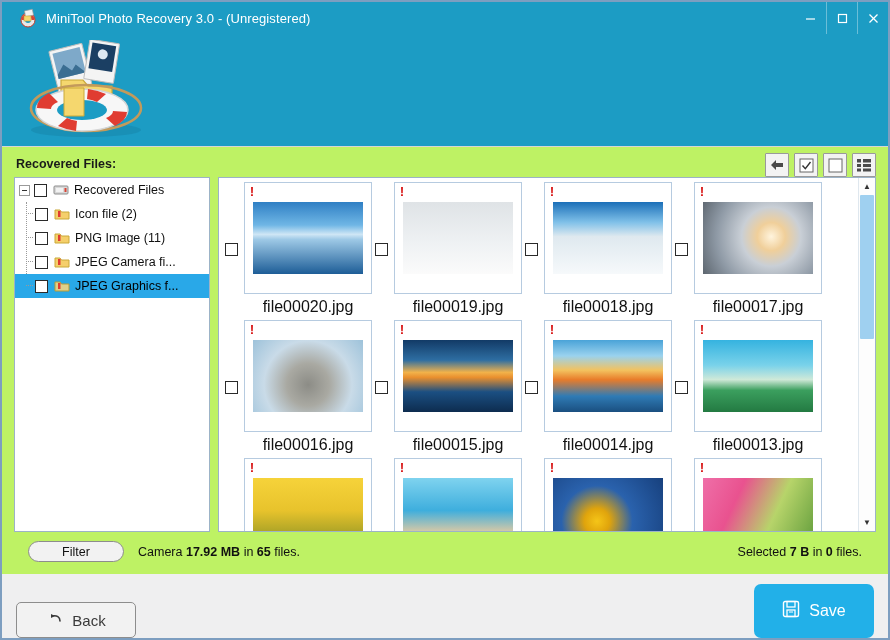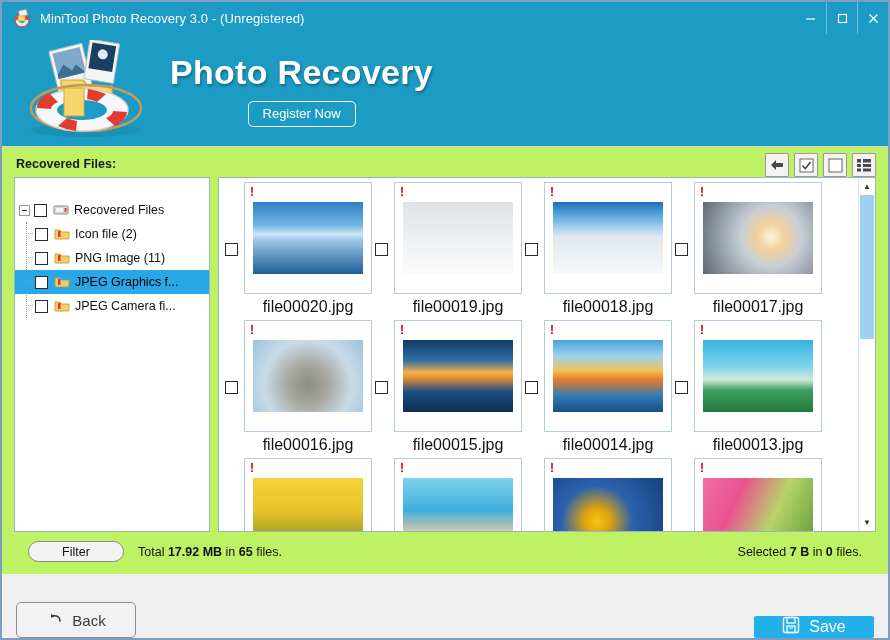--- a/index.html
+++ b/index.html
@@ -14,21 +14,21 @@
     border: 2px solid #7d9ec0;
     background: #efeff0;
     display: flex; flex-direction: column;
     position: relative;
   }
 
   
   .titlebar {
     height: 32px; background: #1c9cc4;
     display: flex; align-items: center;
-    padding-left: 10px; flex: 0 0 auto;
+    padding-left: 16px; flex: 0 0 auto;
   }
   .title-icon { width: 20px; height: 20px; position: relative; margin-right: 8px; }
   .title-text {
     color: #ffffff; font-size: 13px; letter-spacing: .1px;
   }
   .win-controls { margin-left: auto; display: flex; height: 32px; }
   .win-btn {
     width: 31px; height: 32px; display: flex;
     align-items: center; justify-content: center;
     color: #ffffff; font-size: 14px; cursor: default;
@@ -73,21 +73,21 @@
     display: flex; align-items: center; justify-content: center;
     cursor: pointer; border-radius: 1px;
   }
 
   .panels { display: flex; height: 355px; gap: 8px; }
 
   
   .tree-panel {
     width: 196px; background: #ffffff;
     border: 1px solid #9cb3c7; flex: 0 0 auto;
-    overflow: hidden; padding-top: 20px;
+    overflow: hidden; padding-top: 0;
   }
   .tree-row {
     display: flex; align-items: center; height: 24px;
     font-size: 12.5px; color: #111; padding-left: 4px;
     position: relative; cursor: default;
   }
   .tree-row.child { padding-left: 20px; }
   .tree-row.selected { background: #29a8e8; color: #000; }
   .expander {
     width: 11px; height: 11px; border: 1px solid #9a9a9a;
@@ -193,21 +193,21 @@
     padding: 0 14px; flex: 0 0 auto;
   }
   .back-btn {
     width: 120px; height: 36px; border: 1px solid #8d8d8d;
     border-radius: 5px; background: #f2f2f2; cursor: pointer;
     display: flex; align-items: center; justify-content: center;
     gap: 9px; font-size: 15px; color: #3a3a3a;
   }
   .save-btn {
     margin-left: auto;
-    width: 120px; height: 22px; border: none; border-radius: 2px;
+    width: 120px; height: 54px; border: none; border-radius: 7px;
     background: #22b0e8; cursor: pointer;
     display: flex; align-items: center; justify-content: center;
     gap: 9px; font-size: 16px; color: #ffffff;
   }
 </style>
 </head>
 <body>
 
 <div class="window">
 
@@ -261,24 +261,20 @@
         <ellipse cx="72" cy="68" rx="55" ry="23" fill="none" stroke="#c39a5b" stroke-width="2.5"></ellipse>
         <ellipse cx="68" cy="70" rx="46" ry="21" fill="#f7f7f7" stroke="#d5d5d5" stroke-width="1.5"></ellipse>
         <ellipse cx="68" cy="70" rx="25" ry="10" fill="#1c9cc4"></ellipse>
         <path d="M23 68a45 21 0 0 1 12-15l9 9a25 10 0 0 0-7 7z" fill="#e03c31"></path>
         <path d="M113 72a45 21 0 0 1-12 14l-9-8a25 10 0 0 0 7-7z" fill="#e03c31"></path>
         <path d="M44 86a45 21 0 0 0 18 5l1-10a25 10 0 0 1-10-3z" fill="#e03c31"></path>
         <path d="M92 54a45 21 0 0 0-18-5l-1 10a25 10 0 0 1 10 3z" fill="#e03c31"></path>
         <path d="M50 48h20v28H50z" fill="#f5d76e" stroke="#caa939" stroke-width="1"></path>
       </svg>
     </div>
-    <div class="banner-right">
-      <div class="banner-title">Photo Recovery</div>
-      <div class="register-btn">Register Now</div>
-    </div>
   </div>
 
   <div class="content">
 
     <div class="section-label">Recovered Files:</div>
 
     <div class="toolbar">
       <div class="tb-btn">
         <svg width="16" height="14" viewBox="0 0 16 14">
           <path d="M7 2L2 7l5 5V9h7V5H7z" fill="#4a4a4a"></path>
@@ -342,41 +338,41 @@
             <div class="tree-cb"></div>
             <div class="folder-icon">
               <svg viewBox="0 0 16 14" width="16" height="14">
                 <path d="M1 3h5l1.5 2H15v7H1z" fill="#f5cf6b" stroke="#caa939"></path>
                 <rect x="4" y="4" width="2.5" height="6" fill="#e03c31"></rect>
               </svg>
             </div>
             <div class="tree-label">PNG Image (11)</div>
           </div>
 
+          <div class="tree-row child">
+            <div class="tree-cb"></div>
+            <div class="folder-icon">
+              <svg viewBox="0 0 16 14" width="16" height="14">
+                <path d="M1 3h5l1.5 2H15v7H1z" fill="#f5cf6b" stroke="#caa939"></path>
+                <rect x="4" y="4" width="2.5" height="6" fill="#e03c31"></rect>
+              </svg>
+            </div>
+            <div class="tree-label">JPEG Camera fi...</div>
+          </div>
+
           <div class="tree-row child selected">
             <div class="tree-cb"></div>
             <div class="folder-icon">
               <svg viewBox="0 0 16 14" width="16" height="14">
                 <path d="M1 3h5l1.5 2H15v7H1z" fill="#e0d08a" stroke="#b59b36"></path>
                 <rect x="4" y="4" width="2.5" height="6" fill="#e03c31"></rect>
               </svg>
             </div>
             <div class="tree-label">JPEG Graphics f...</div>
           </div>
-
-          <div class="tree-row child">
-            <div class="tree-cb"></div>
-            <div class="folder-icon">
-              <svg viewBox="0 0 16 14" width="16" height="14">
-                <path d="M1 3h5l1.5 2H15v7H1z" fill="#f5cf6b" stroke="#caa939"></path>
-                <rect x="4" y="4" width="2.5" height="6" fill="#e03c31"></rect>
-              </svg>
-            </div>
-            <div class="tree-label">JPEG Camera fi...</div>
-          </div>
         </div>
       </div>
 
       <div class="thumb-panel">
         <div class="thumb-scroll">
 
           <div class="thumb-row">
             <div class="thumb-cell">
               <div class="thumb-cb"></div>
               <div class="thumb-box">
@@ -514,21 +510,21 @@
           </div>
           <div class="vs-arrow" style="position:absolute;bottom:0;left:0;right:0;">▼</div>
         </div>
       </div>
 
     </div>
 
     <div class="statusbar">
       <div class="filter-btn">Filter</div>
       <div class="total-text">
-        <span>Total</span>
+        <span>Camera</span>
         <span class="bold">17.92 MB</span>
         <span>in</span>
         <span class="bold">65</span>
         <span>files.</span>
       </div>
       <div class="selected-text">
         <span>Selected</span>
         <span class="bold">7 B</span>
         <span>in</span>
         <span class="bold">0</span>

